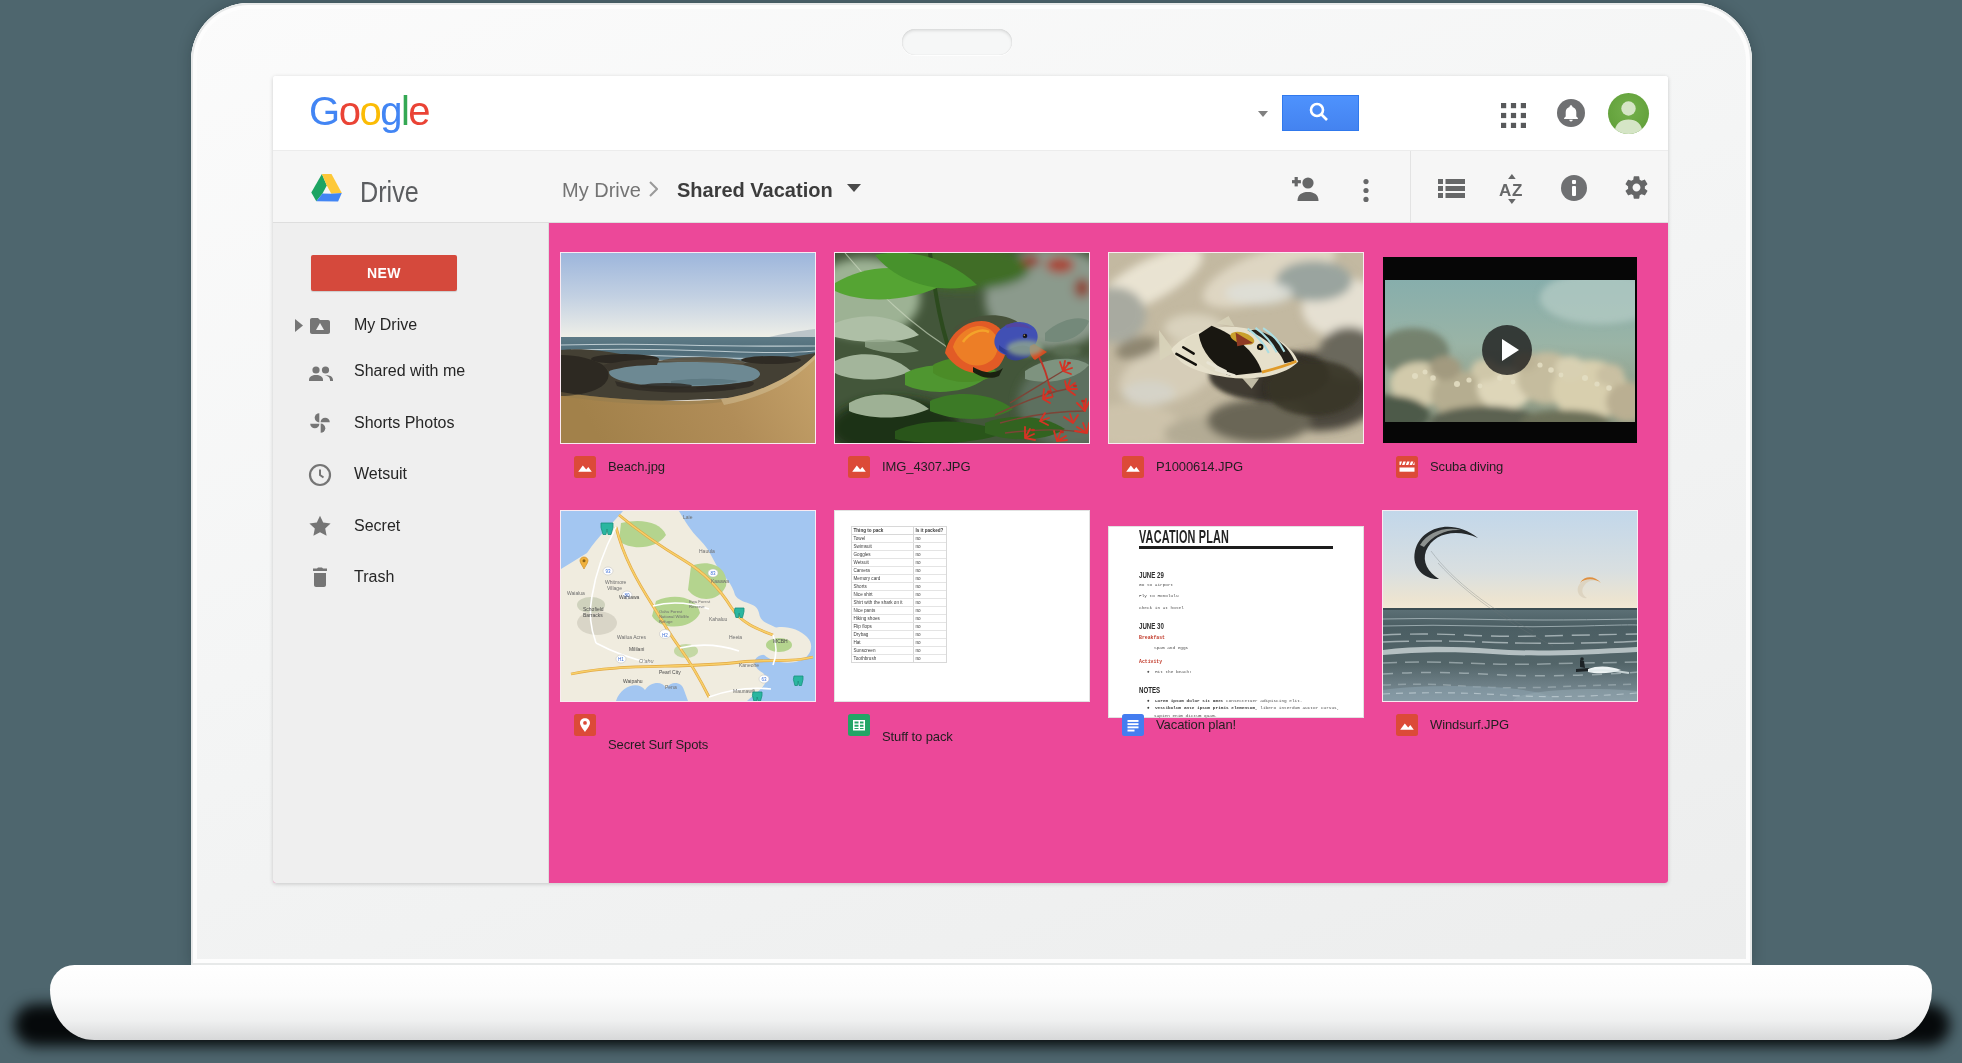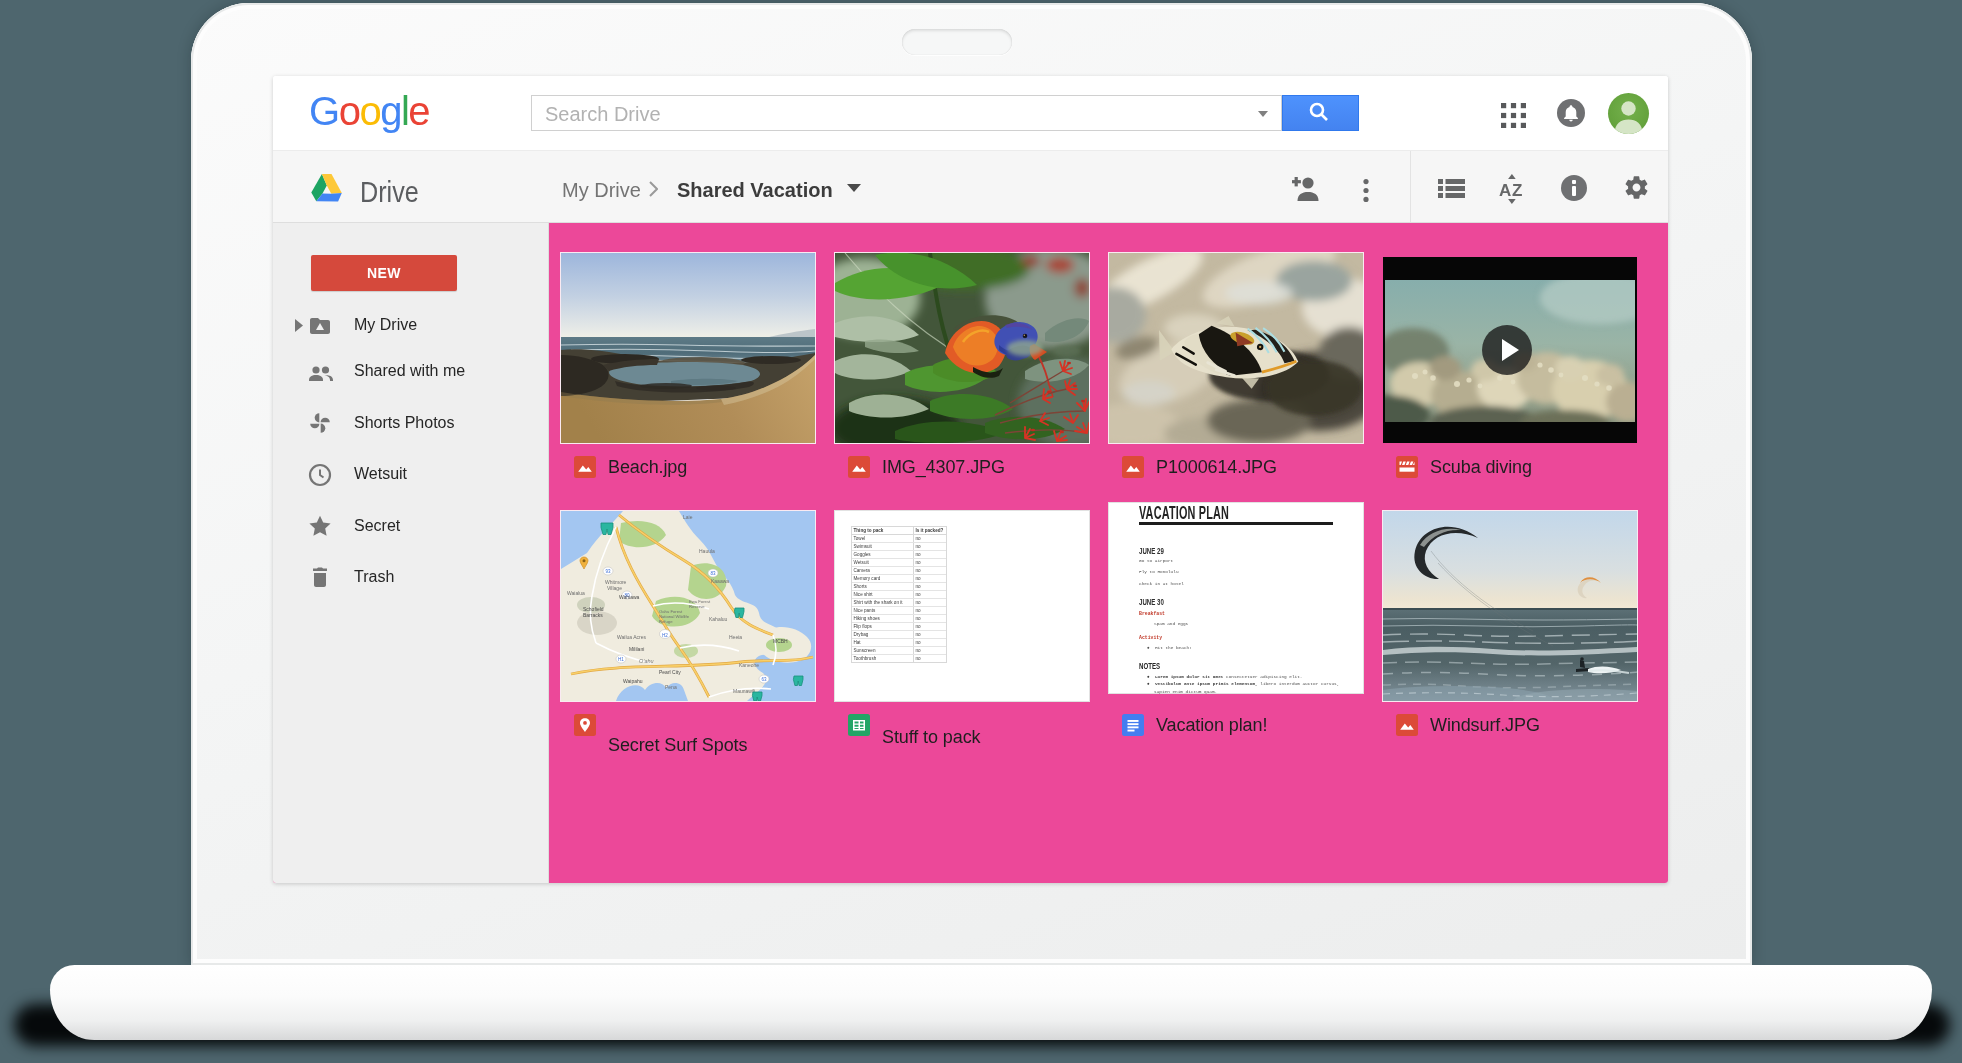--- a/index.html
+++ b/index.html
@@ -59,35 +59,32 @@
   .aside { position:absolute; left:0; top:0; width:276px; height:100%; background:#efefef; border-right:1px solid #ddd; }
   .newbtn { position:absolute; left:38px; top:32px; width:146px; height:36px; background:#d5493c;
     border-radius:2px; color:#fff; font-weight:bold; font-size:14px; text-align:center; line-height:36px;
     letter-spacing:.4px; box-shadow:0 1px 1px rgba(0,0,0,.15); }
   .mitem { position:absolute; left:81px; font-size:16px; color:#262626; }
   .micon { position:absolute; left:35px; }
 
   
   .thumb { position:absolute; width:254px; height:190px; outline:1px solid rgba(252,252,252,.9); outline-offset:0px; background:#fff; }
   .cap-ic { position:absolute; width:22px; height:22px; }
-  .cap-tx { position:absolute; font-size:18px; color:#1f1f1f; line-height:22px; letter-spacing:-0.1px; }
+  .cap-tx { position:absolute; font-size:13px; color:#1f1f1f; line-height:22px; letter-spacing:-0.1px; }
 </style>
 </head>
 <body>
   <div class="screen">
     <div class="campill"></div>
   </div>
 
   <div class="ui">
 
     <div class="hdr">
       <div class="glogo"><span style="color:#4285f4">G</span><span style="color:#ea4335">o</span><span style="color:#fbbc05">o</span><span style="color:#4285f4">g</span><span style="color:#34a853">l</span><span style="color:#ea4335">e</span></div>
-      <div class="sbox">
-        <span>Search Drive</span>
-      </div>
       <div class="scaret"></div>
       <div class="sbtn">
         <svg width="75" height="34" viewBox="0 0 75 34">
           <g stroke="#fff" stroke-width="2.6" fill="none">
             <circle cx="34" cy="14" r="6"></circle>
             <line x1="38.5" y1="18.5" x2="44" y2="24"></line>
           </g>
         </svg>
       </div>
       <div class="appgrid">
@@ -659,21 +656,21 @@
             <span style="padding-left:1.5px">no</span>
           </div>
         </div>
       </div>
       <svg class="cap-ic" style="left:575px;top:491px" viewBox="0 0 22 22">
         <rect width="22" height="22" rx="2.5" fill="#23a566"></rect>
         <path fill="#fff" d="M5 6 h12 v10.5 h-12 z M6.5 7.5 v2 h4 v-2 z M12 7.5 v2 h3.5 v-2 z M6.5 10.8 v2 h4 v-2 z M12 10.8 v2 h3.5 v-2 z M6.5 14 v1 h4 v-1 z M12 14 v1 h3.5 v-1 z" fill-rule="evenodd"></path>
       </svg>
       <div class="cap-tx" style="left:609px;top:503px">Stuff to pack</div>
 
-      <div class="thumb" style="left:836px;top:280px;background:#fff;outline:1px solid #e2e2e2;font-family:'Liberation Mono',monospace">
+      <div class="thumb" style="left:836px;top:304px;background:#fff;outline:1px solid #e2e2e2;font-family:'Liberation Mono',monospace">
         <div class="abs" style="left:30px;top:0px;font-family:'Liberation Sans';font-weight:bold;font-size:17.5px;color:#222;letter-spacing:.3px;transform:scaleX(.62);transform-origin:0 0;white-space:nowrap">VACATION PLAN</div>
         <div class="abs" style="left:30px;top:19.4px;width:194px;height:3px;background:#1d1d1d"></div>
         <div class="abs" style="left:30px;top:42.5px;font-family:'Liberation Sans';font-weight:bold;font-size:9px;color:#2e2e2e;transform:scaleX(.68);transform-origin:0 0;white-space:nowrap">JUNE 29</div>
         <div class="abs" style="left:30px;top:54.5px;font-size:4.4px;color:#4e4e4e">Go to airport</div>
         <div class="abs" style="left:30px;top:66px;font-size:4.4px;color:#4e4e4e">Fly to Honolulu</div>
         <div class="abs" style="left:30px;top:77.5px;font-size:4.4px;color:#4e4e4e">Check in at hotel</div>
         <div class="abs" style="left:30px;top:93.5px;font-family:'Liberation Sans';font-weight:bold;font-size:9px;color:#2e2e2e;transform:scaleX(.68);transform-origin:0 0;white-space:nowrap">JUNE 30</div>
         <div class="abs" style="left:30px;top:108px;font-size:4.8px;color:#c13a2a;font-weight:bold">Breakfast</div>
         <div class="abs" style="left:45px;top:118px;font-size:4.4px;color:#4e4e4e">Spam and eggs</div>
         <div class="abs" style="left:30px;top:131.5px;font-size:4.8px;color:#c13a2a;font-weight:bold">Activity</div>

